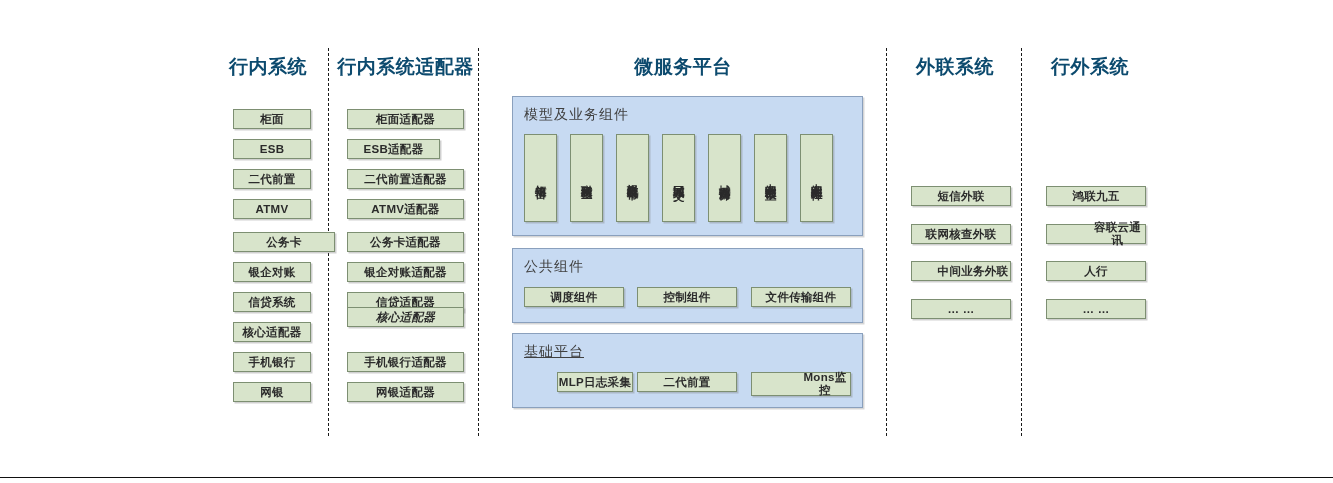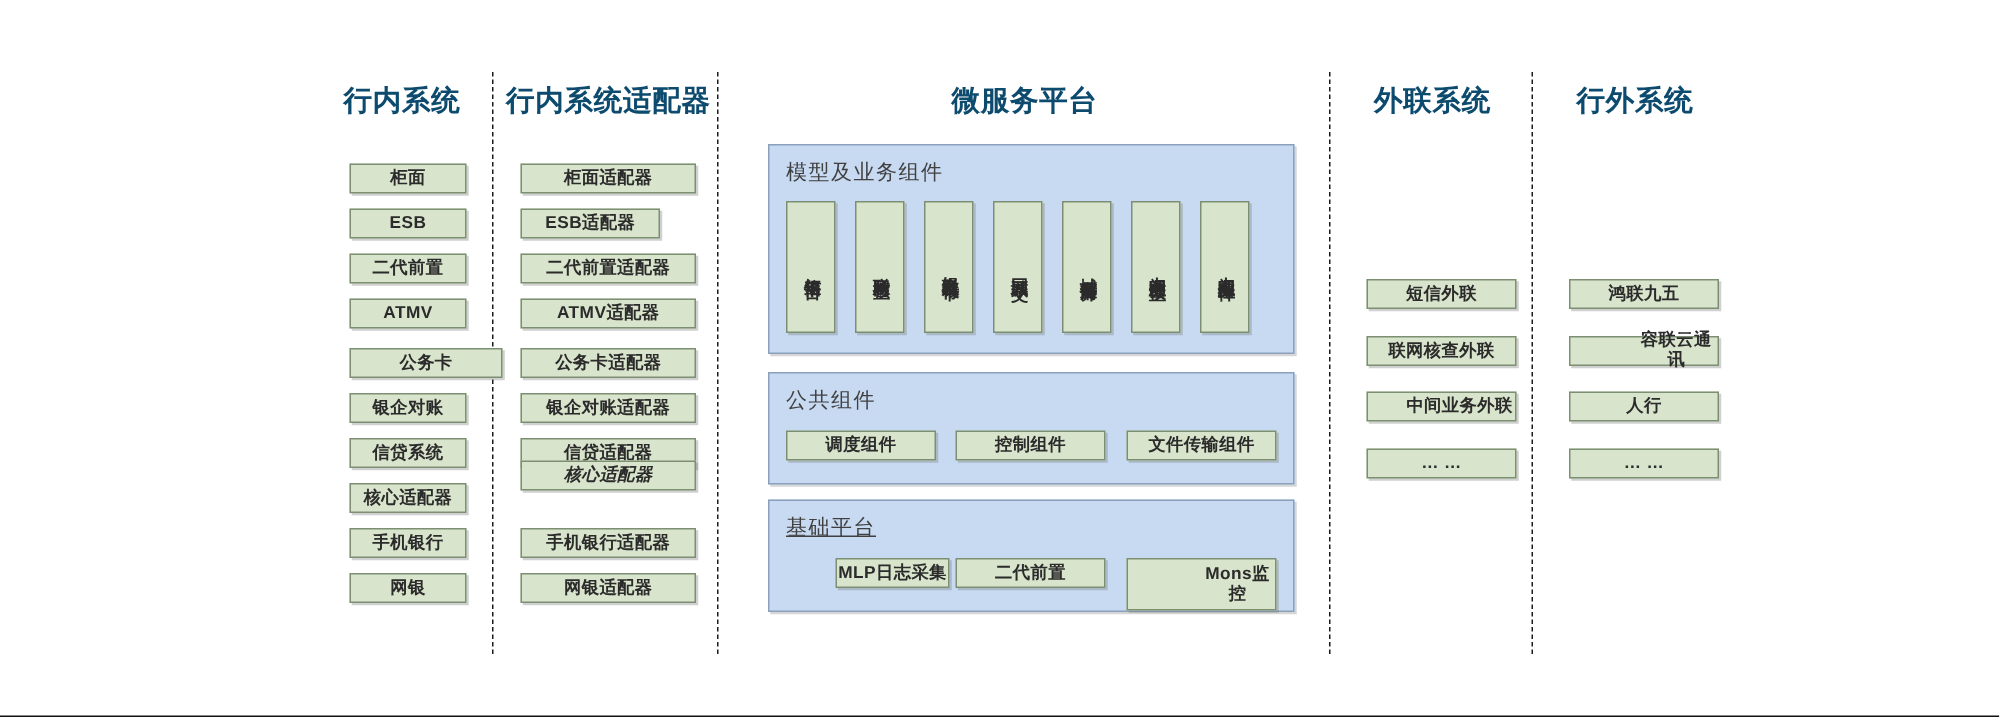--- a/index.html
+++ b/index.html
@@ -149,21 +149,21 @@
 
   <div class="node" style="left:524px; top:287px; width:100px; height:20px;">调度组件</div>
   <div class="node" style="left:637px; top:287px; width:100px; height:20px;">控制组件</div>
   <div class="node" style="left:751px; top:287px; width:100px; height:20px;">文件传输组件</div>
 
   <div class="band" style="left:512px; top:333px; width:351px; height:75px;"></div>
   <div class="band-label" style="left:524px; top:343px;text-decoration:underline;">基础平台</div>
 
   <div class="node" style="left:536px; top:372px; width:76px; height:20px;margin-left:21px;">MLP日志采集</div>
   <div class="node" style="left:637px; top:372px; width:100px; height:20px;">二代前置</div>
-  <div class="node" style="left:751px; top:372px; width:100px; height:35px;padding-left:48px;">Mons监控</div>
+  <div class="node" style="left:751px; top:372px; width:100px; height:24px;padding-left:48px;">Mons监控</div>
 
   <div class="node" style="left:911px; top:186px; width:100px; height:20px;">短信外联</div>
   <div class="node" style="left:911px; top:224px; width:100px; height:20px;">联网核查外联</div>
   <div class="node" style="left:911px; top:261px; width:100px; height:20px;padding-left:24px;">中间业务外联</div>
   <div class="node" style="left:911px; top:299px; width:100px; height:20px;">… …</div>
 
   <div class="node" style="left:1046px; top:186px; width:100px; height:20px;">鸿联九五</div>
   <div class="node" style="left:1046px; top:224px; width:100px; height:20px;padding-left:43px;">容联云通讯</div>
   <div class="node" style="left:1046px; top:261px; width:100px; height:20px;">人行</div>
   <div class="node" style="left:1046px; top:299px; width:100px; height:20px;">… …</div>

